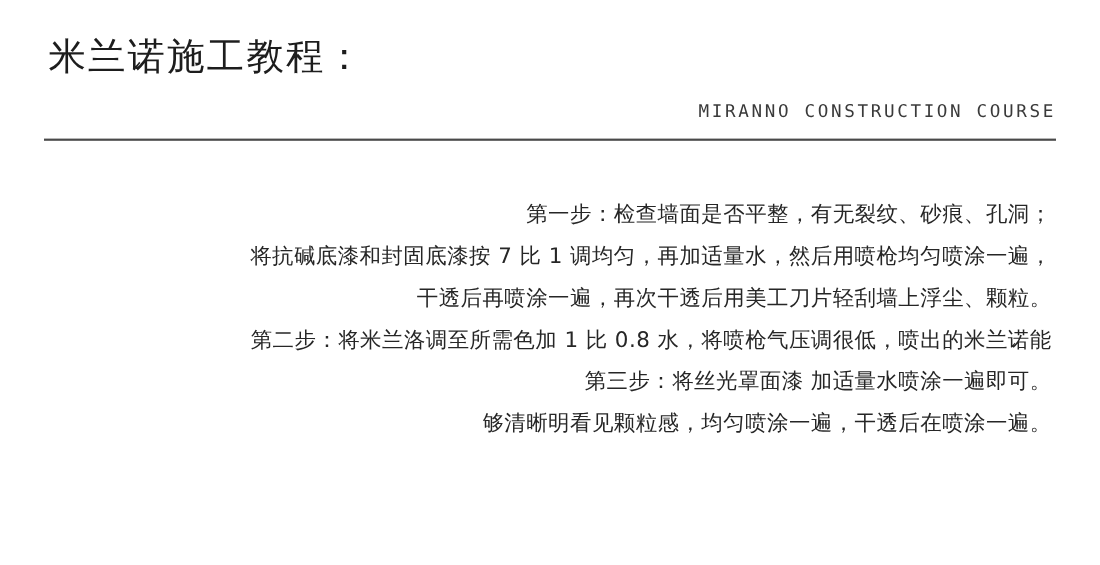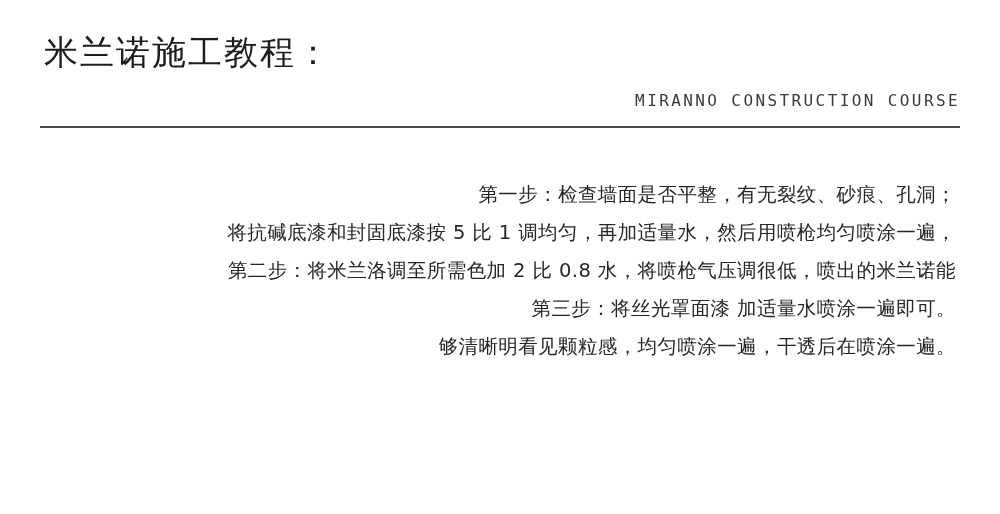--- a/index.html
+++ b/index.html
@@ -83,19 +83,20 @@
 
   <div class="header">
     <div class="title-cn">米兰诺施工教程：</div>
     <div class="title-en">MIRANNO CONSTRUCTION COURSE</div>
   </div>
 
   <div class="divider"></div>
 
   <div class="body-text">
     <div class="para">第一步：检查墙面是否平整，有无裂纹、砂痕、孔洞；</div>
-    <div class="para">将抗碱底漆和封固底漆按 5 比 1 调均匀，再加适量水，然后用喷枪均匀喷涂一遍，</div>
-    <div class="para">第二步：将米兰洛调至所需色加 2 比 0.8 水，将喷枪气压调很低，喷出的米兰诺能</div>
+    <div class="para">将抗碱底漆和封固底漆按 7 比 1 调均匀，再加适量水，然后用喷枪均匀喷涂一遍，</div>
+    <div class="para">干透后再喷涂一遍，再次干透后用美工刀片轻刮墙上浮尘、颗粒。</div>
+    <div class="para">第二步：将米兰洛调至所需色加 1 比 0.8 水，将喷枪气压调很低，喷出的米兰诺能</div>
     <div class="para">第三步：将丝光罩面漆 加适量水喷涂一遍即可。</div>
     <div class="para">够清晰明看见颗粒感，均匀喷涂一遍，干透后在喷涂一遍。</div>
   </div>
 
 </div>
 
 </body></html>

